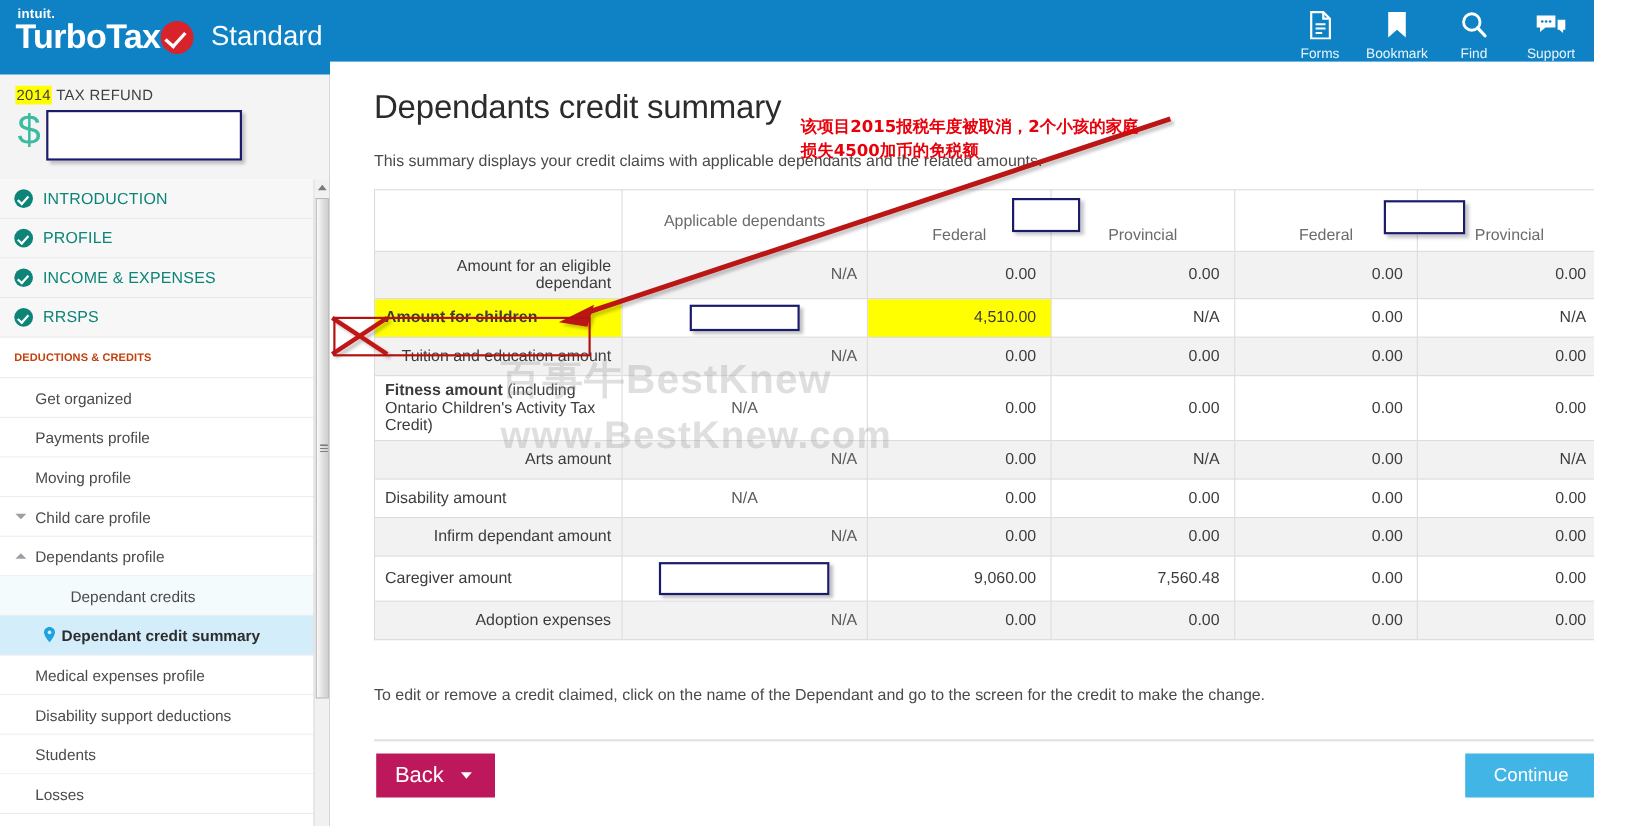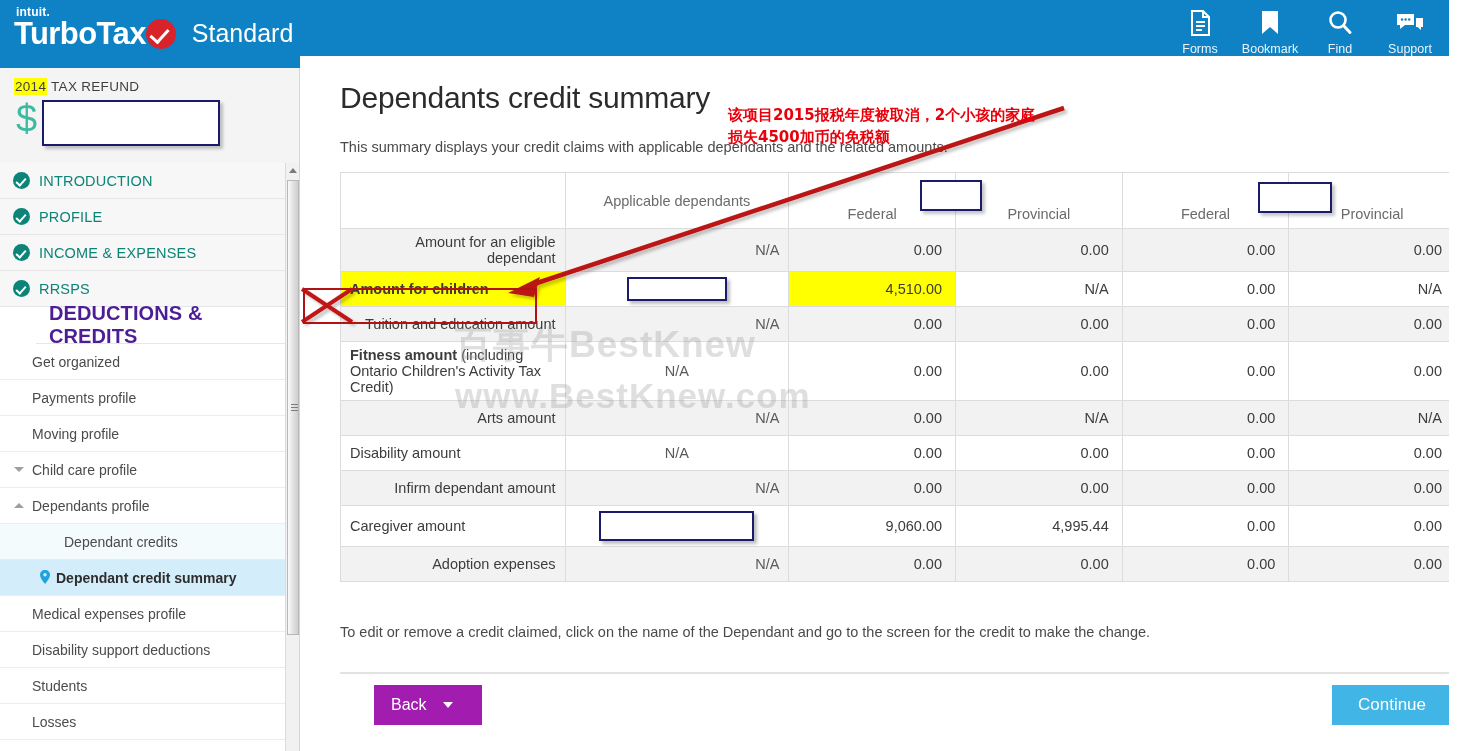--- a/index.html
+++ b/index.html
@@ -82,21 +82,21 @@
   }
   .check-ic::after {
     content: ""; position: absolute; left: 5.4px; top: 3.6px;
     width: 4px; height: 8px; border: solid #fff;
     border-width: 0 2px 2px 0; transform: rotate(42deg);
   }
   .nav-major .txt { font-size: 14.5px; color: #0d8478; letter-spacing: .2px; }
   .nav-section {
     height: 37px; display: flex; align-items: center; padding-left: 13px;
     border-bottom: 1px solid #e6e6e6; background: #fff;
-    font-size: 20px; font-weight: bold; color: #4c1d95; letter-spacing: .1px; margin-left: 36px;
+    font-size: 10px; font-weight: bold; color: #c2410c; letter-spacing: .1px;
   }
   .nav-item {
     height: 36px; display: flex; align-items: center; padding-left: 32px;
     border-bottom: 1px solid #ececec; background: #fff;
     font-size: 14px; color: #4b4b4b; cursor: pointer; position: relative;
   }
   .nav-item .caret {
     position: absolute; left: 14px; width: 0; height: 0;
     border-left: 5px solid transparent; border-right: 5px solid transparent;
   }
@@ -181,22 +181,22 @@
   .foot-note {
     position: absolute; left: 40px; top: 568px;
     font-size: 14.5px; color: #4a4a4a;
   }
   .divider {
     position: absolute; left: 40px; top: 616px; width: 1116px; height: 2px;
     background: #e2e2e2;
   }
   .btn-back {
     position: absolute; left: 42px; top: 629px; width: 108px; height: 40px;
-    background: #a21caf; color: #fff; font-size: 16px;
-    display: flex; align-items: center; cursor: pointer; margin-left: 32px;
+    background: #be185d; color: #fff; font-size: 20px;
+    display: flex; align-items: center; cursor: pointer;
   }
   .btn-back .t { margin-left: 17px; }
   .btn-back .c {
     margin-left: 16px; width: 0; height: 0;
     border-left: 5px solid transparent; border-right: 5px solid transparent;
     border-top: 6px solid #fff;
   }
   .btn-continue {
     position: absolute; left: 1032px; top: 629px; width: 120px; height: 40px;
     background: #41b6e6; color: #fff; font-size: 17px;
@@ -446,21 +446,21 @@
           <td class="rr">0.00</td>
           <td class="rr">0.00</td>
           <td class="rr">0.00</td>
           <td class="rr">0.00</td>
         </tr>
 
         <tr>
           <td class="rl">Caregiver amount</td>
           <td class="rc"><span class="cell-redact wide"></span></td>
           <td class="rr">9,060.00</td>
-          <td class="rr">4,995.44</td>
+          <td class="rr">7,560.48</td>
           <td class="rr">0.00</td>
           <td class="rr">0.00</td>
         </tr>
 
         <tr class="alt">
           <td class="rl">Adoption expenses</td>
           <td class="rc">N/A</td>
           <td class="rr">0.00</td>
           <td class="rr">0.00</td>
           <td class="rr">0.00</td>

